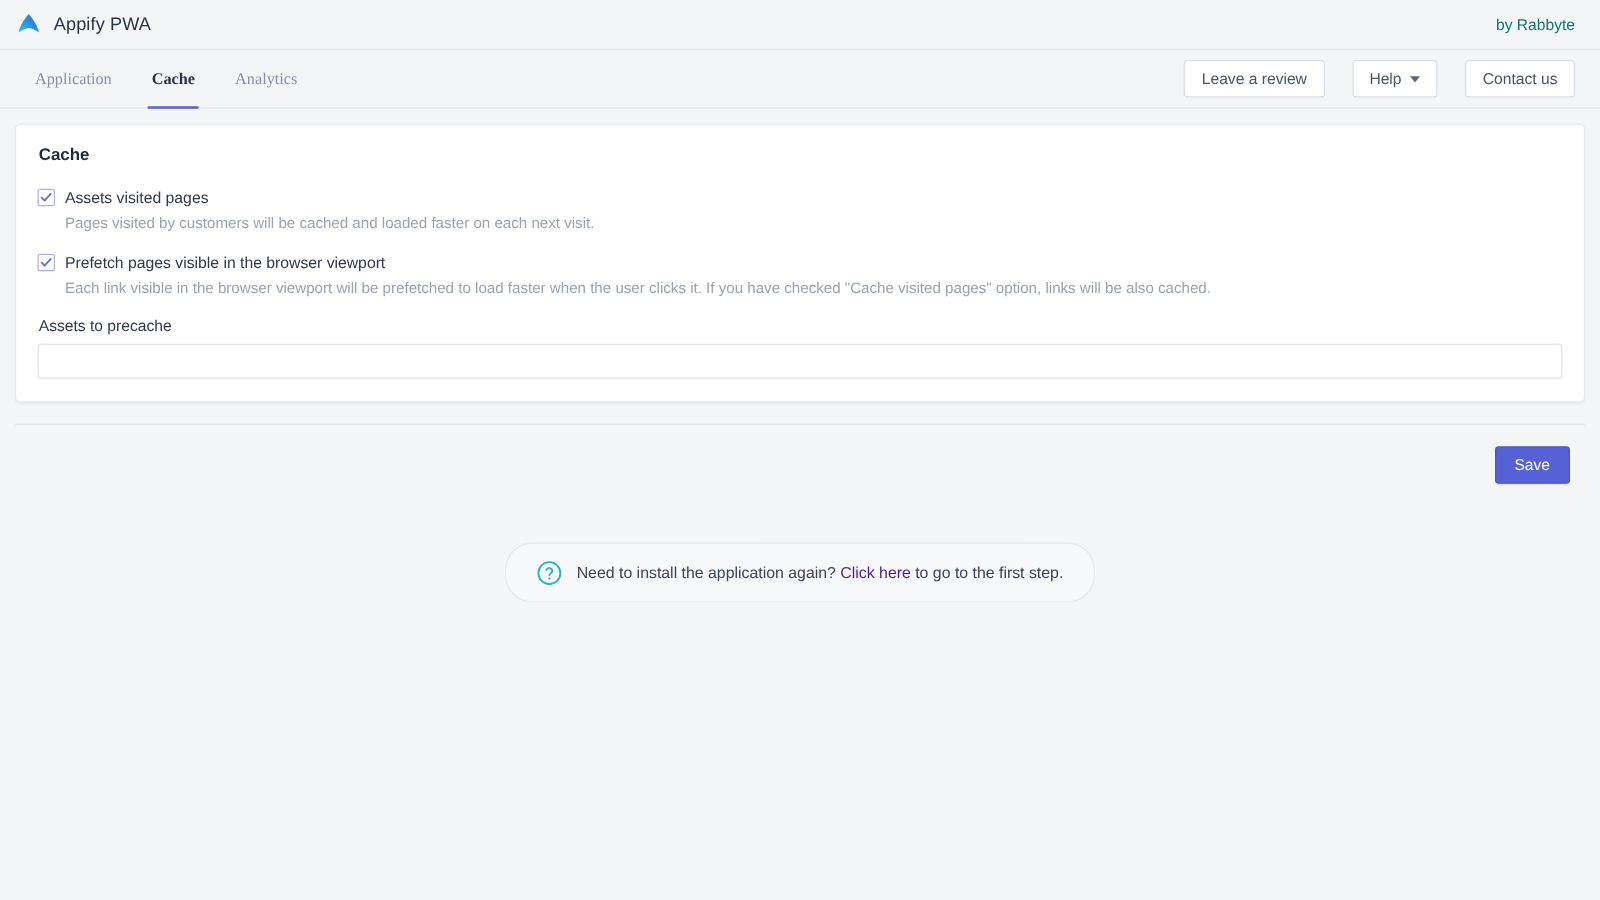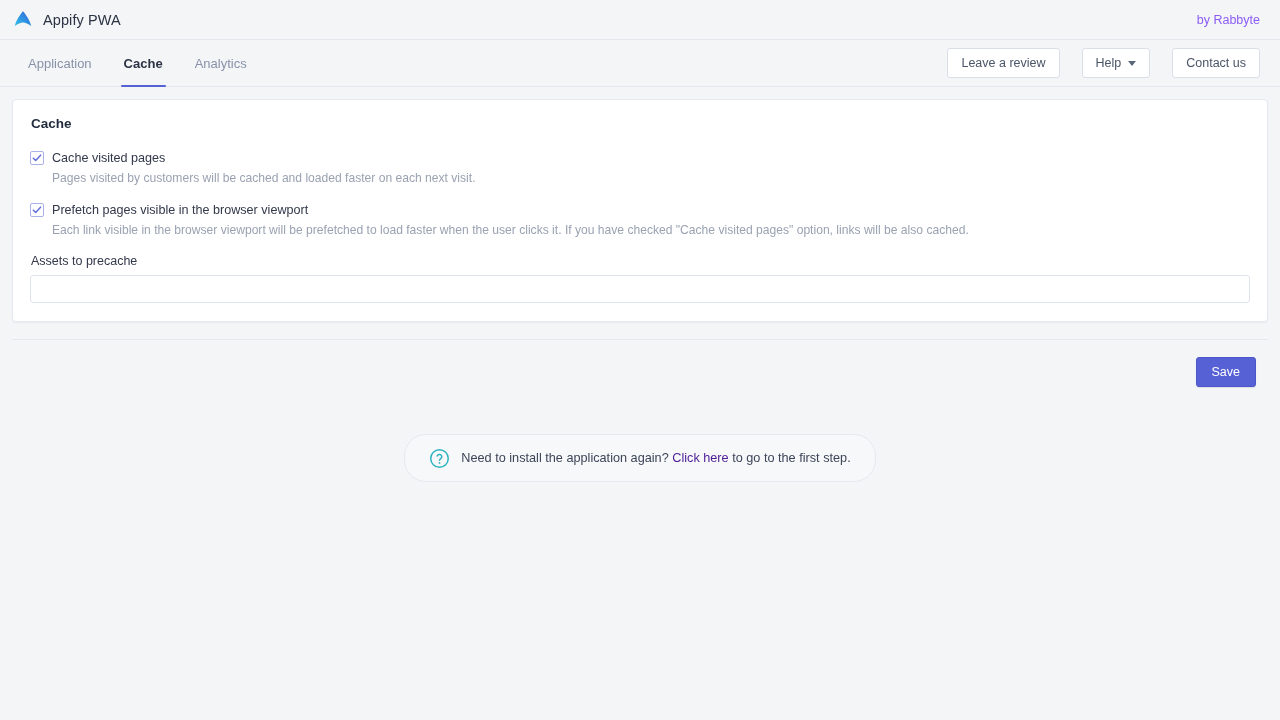--- a/index.html
+++ b/index.html
@@ -37,21 +37,21 @@
     display: block;
   }
   .brand-title {
     font-size: 14.5px;
     color: #2b3445;
     letter-spacing: .1px;
   }
   .byline {
     margin-left: auto;
     font-size: 12.5px;
-    color: #8b5cf6;
+    color: #0f766e;
   }
 
   
   .tabsbar {
     height: 47px;
     background: #f4f5f7;
     border-bottom: 1px solid #e3e6ec;
     display: flex;
     align-items: center;
     padding: 0 20px 0 0;
@@ -65,20 +65,21 @@
     padding-left: 12px;
   }
   .tab {
     display: flex;
     align-items: center;
     padding: 0 16px;
     font-size: 13px;
     color: #8792a8;
     cursor: pointer;
     position: relative;
+    font-family: Liberation Serif, serif;
   }
   .tab.active {
     color: #2b3445;
     font-weight: 600;
   }
   .tab.active::after {
     content: "";
     position: absolute;
     left: 13px;
     right: 13px;
@@ -301,21 +302,21 @@
   <div class="card">
     <div class="card-title">Cache</div>
 
     
     <div class="check-row">
       <span class="checkbox">
         <svg width="10" height="10" viewBox="0 0 12 12" xmlns="http://www.w3.org/2000/svg">
           <path d="M1.6 6.2 L4.4 9 L10.3 2.6" fill="none" stroke="#6670dd" stroke-width="1.8" stroke-linecap="round" stroke-linejoin="round"></path>
         </svg>
       </span>
-      <span class="check-label">Cache visited pages</span>
+      <span class="check-label">Assets visited pages</span>
     </div>
     <div class="help-text">Pages visited by customers will be cached and loaded faster on each next visit.</div>
 
     <div class="group-gap"></div>
 
     
     <div class="check-row">
       <span class="checkbox">
         <svg width="10" height="10" viewBox="0 0 12 12" xmlns="http://www.w3.org/2000/svg">
           <path d="M1.6 6.2 L4.4 9 L10.3 2.6" fill="none" stroke="#6670dd" stroke-width="1.8" stroke-linecap="round" stroke-linejoin="round"></path>

